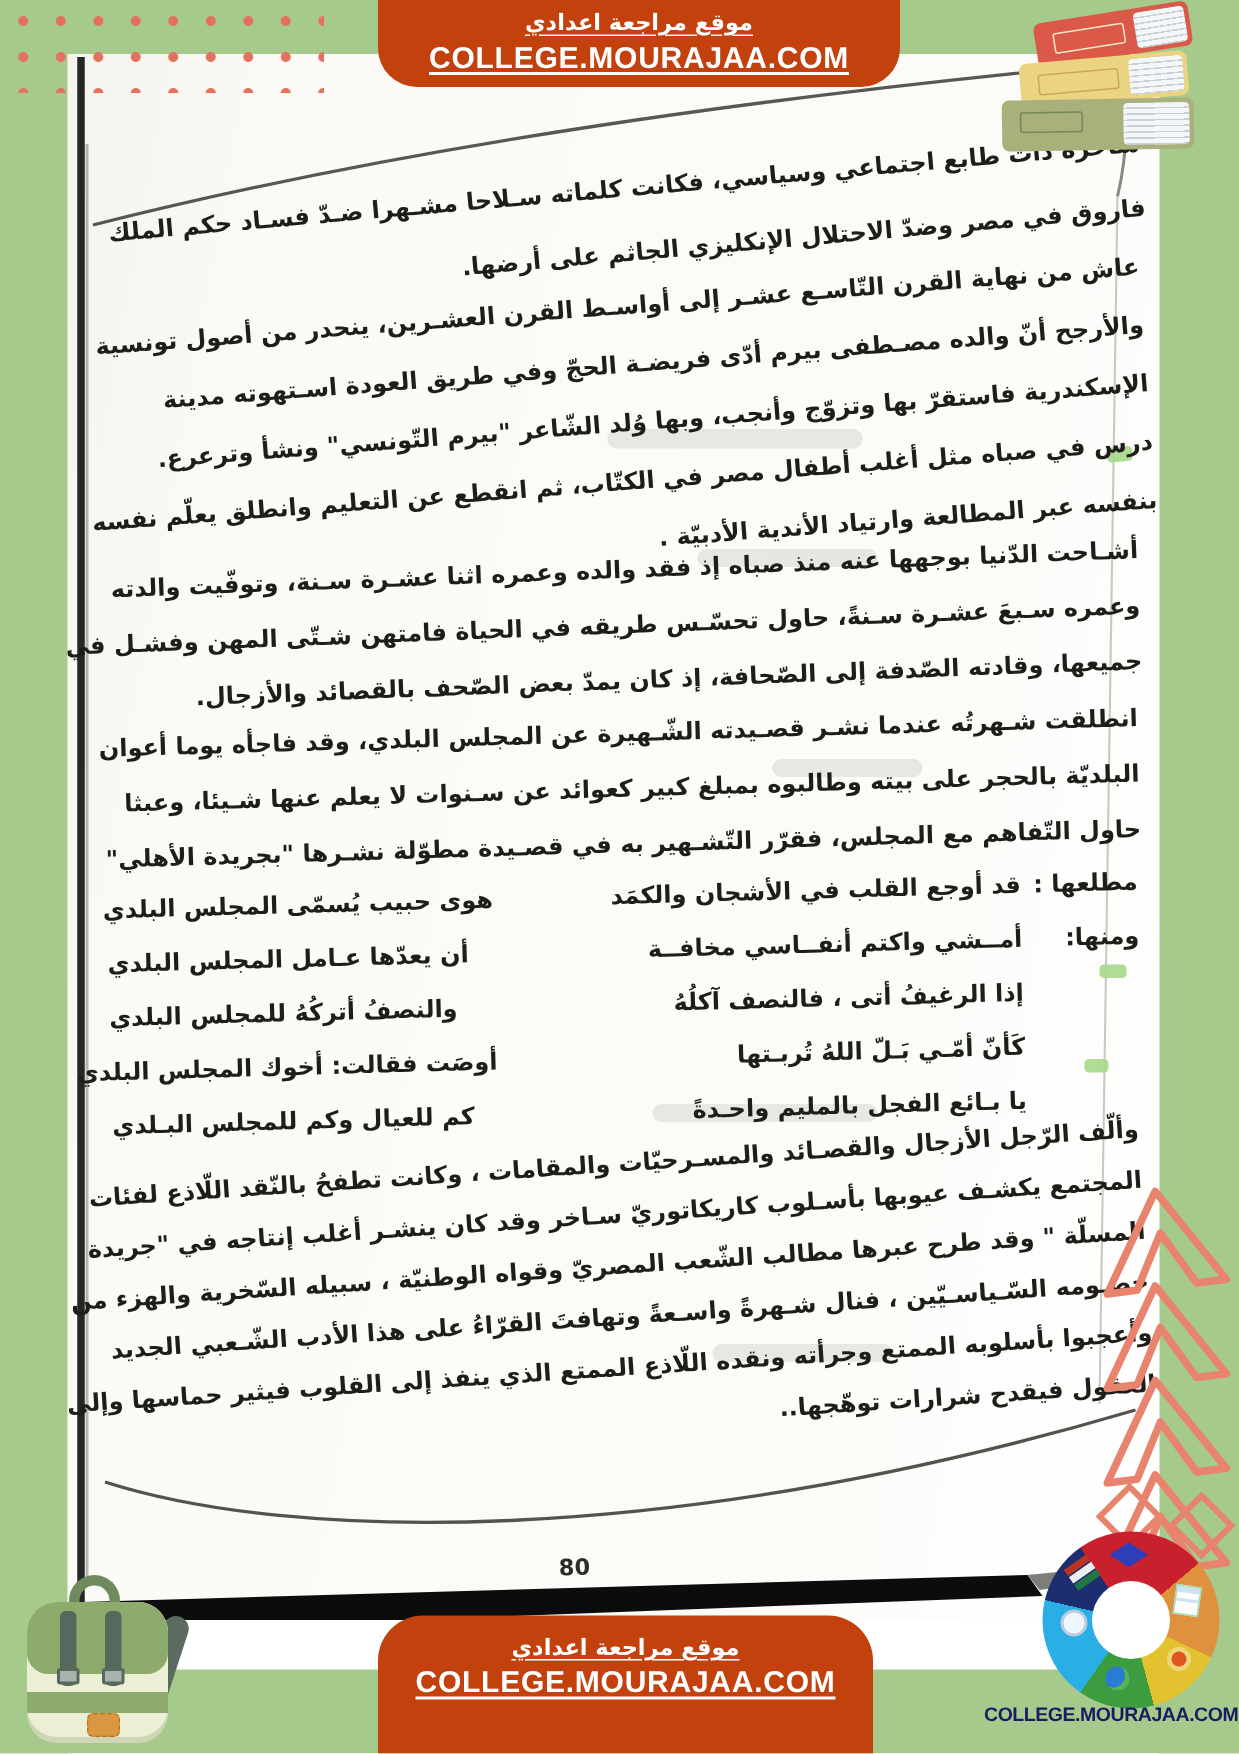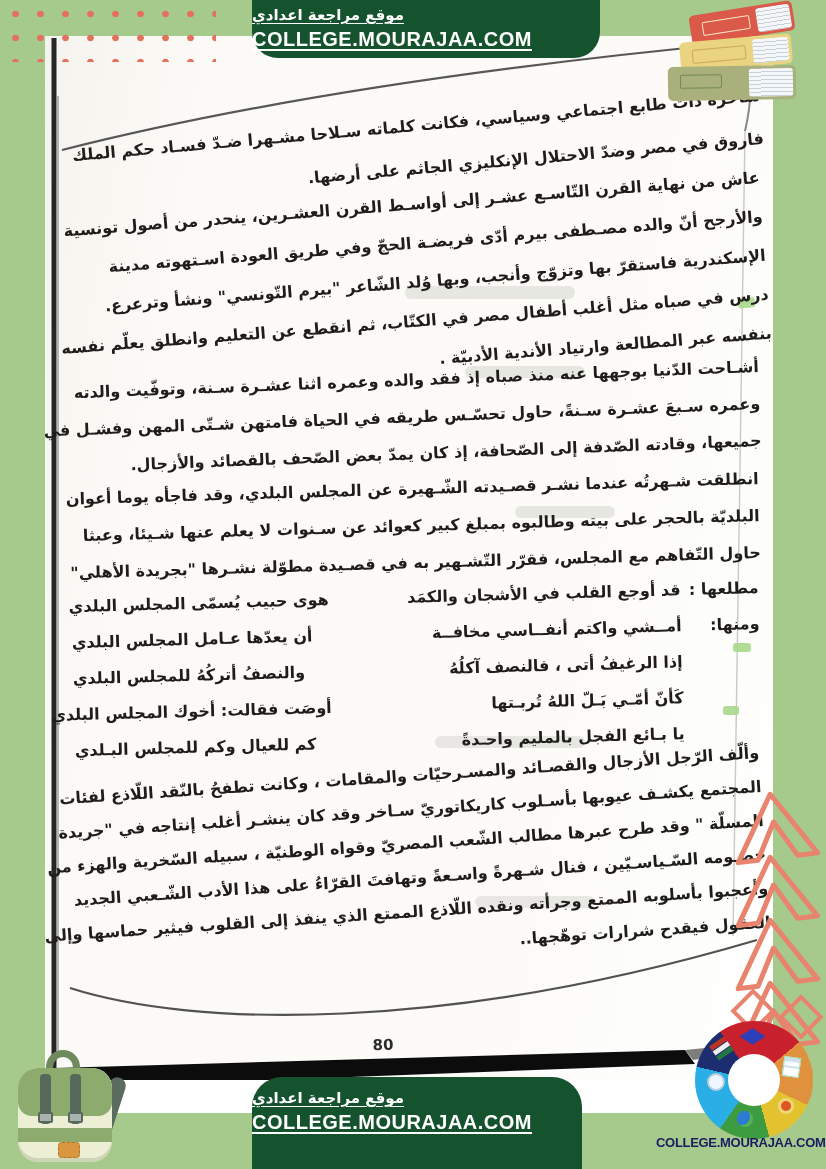--- a/index.html
+++ b/index.html
@@ -7,21 +7,21 @@
     width:826px;height:1169px;position:relative;overflow:hidden;
     background:#ffffff;font-family:"DejaVu Sans",sans-serif;
   }
   
   .band-top{position:absolute;left:0;top:0;width:826px;height:36px;background:#a6ca8c;z-index:6;}
   .strip-left{position:absolute;left:0;top:0;width:45px;height:1169px;background:#a6ca8c;z-index:6;}
   .strip-right{position:absolute;left:773px;top:0;width:53px;height:1169px;background:#a6ca8c;z-index:6;}
   .band-bottom{position:absolute;left:0;top:1113px;width:826px;height:56px;background:#a6ca8c;z-index:6;}
 
   
-  .banner{position:absolute;background:#14532d;z-index:8;text-align:left;color:#fff;}
+  .banner{position:absolute;background:#c2410c;z-index:8;text-align:center;color:#fff;}
   .banner-top{left:252px;top:0;width:348px;height:58px;border-radius:0 0 26px 26px;padding-top:4px;box-sizing:border-box;}
   .banner-bottom{left:252px;top:1077px;width:330px;height:92px;border-radius:30px 30px 0 0;padding-top:10px;box-sizing:border-box;}
   .site-name{font-family:"DejaVu Sans",sans-serif;font-weight:bold;font-size:15px;line-height:22px;
     text-decoration:underline;text-underline-offset:3px;direction:rtl;}
   .site-url{font-family:"Liberation Sans",sans-serif;font-weight:bold;font-size:20px;line-height:26px;
     letter-spacing:.5px;text-decoration:underline;text-underline-offset:3px;}
 
   
   .dots{position:absolute;left:0;top:0;width:216px;height:62px;z-index:9;
     background-image:radial-gradient(circle,#e4705e 3px,rgba(0,0,0,0) 3.6px);

